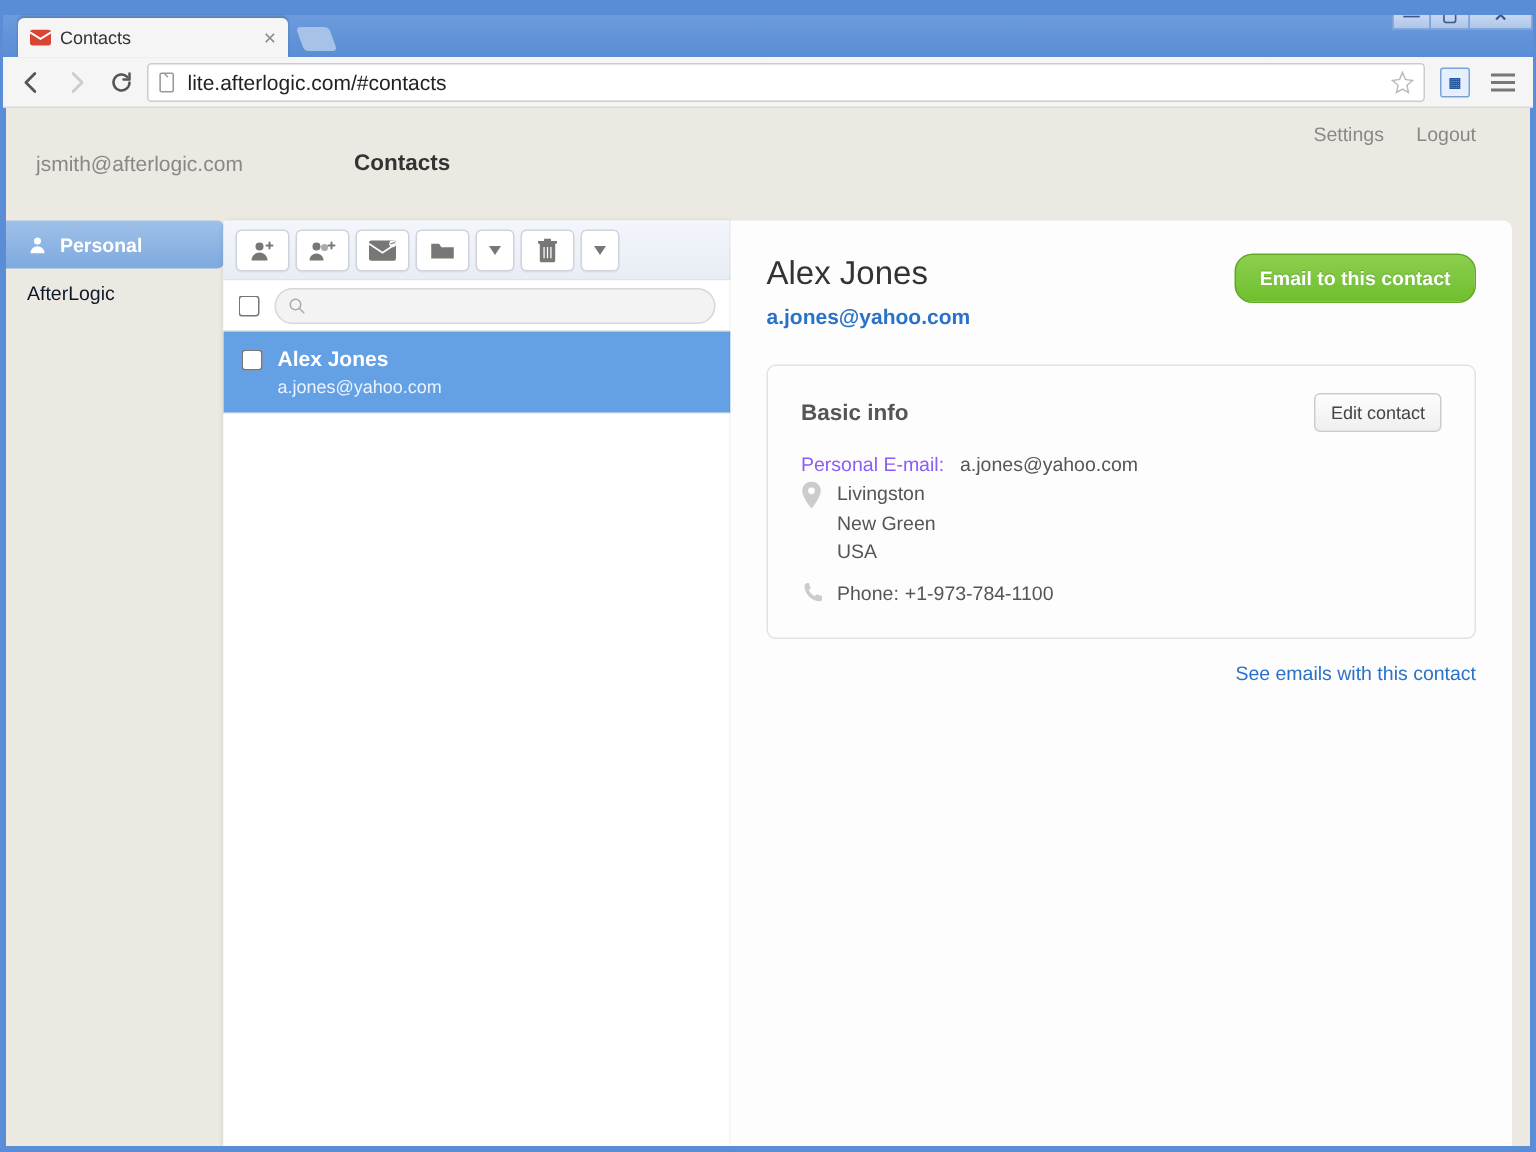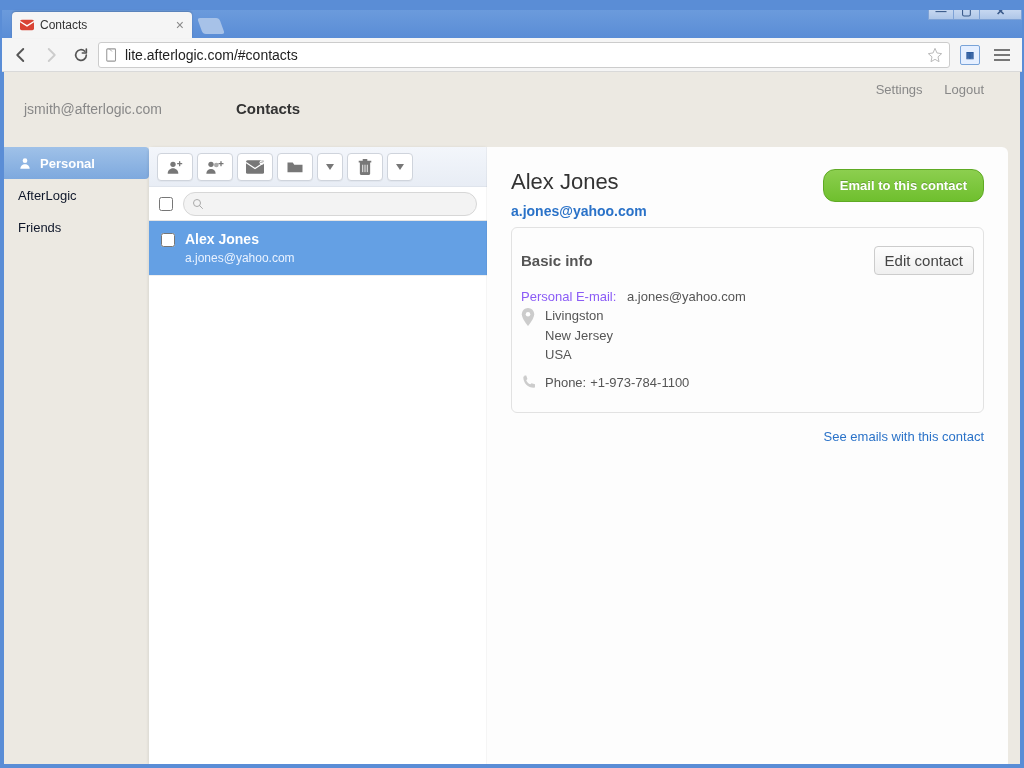--- a/index.html
+++ b/index.html
@@ -70,24 +70,24 @@
   .contact-row.selected .cemail{ color:#e9f2ff;}
   .contact-row.selected .chk{ accent-color:#fff;}
   
   
   .detail { flex:1; background:#fdfdfd; border-radius:0 6px 0 0; padding: 22px 24px 18px; position:relative; box-shadow: -1px 0 0 rgba(0,0,0,.04);}
   .detail-head{ display:flex; align-items:flex-start;}
   .cname-big{ font-size:22px; color:#333;}
   .cemail-big{ font-size:14px; color:#2a72c8; font-weight:600; margin-top:8px;}
   .green-btn{ margin-left:auto; background:linear-gradient(to bottom,#8ccf4f,#6fbf2e); color:#fff; font-size:13px; font-weight:700; border:1px solid #5faa24; border-radius:12px; padding: 8px 16px; cursor:pointer; text-shadow:0 -1px 0 rgba(0,0,0,.2);}
   
-  .card{ margin-top:8px; border:1px solid #e2e2e2; border-radius:6px; padding:18px 9px 20px;}
+  .card{ margin-top:24px; border:1px solid #e2e2e2; border-radius:6px; padding:18px 22px 20px;}
   .card-head{ display:flex; align-items:center;}
   .card-title{ font-size:15px; font-weight:700; color:#555;}
-  .edit-btn{ margin-left:auto; background:linear-gradient(to bottom,#fdfdfd,#efefef); border:1px solid #ccc; border-radius:4px; padding:5px 10px; font-size:15px; color:#444; cursor:pointer;text-align:right;}
+  .edit-btn{ margin-left:auto; background:linear-gradient(to bottom,#fdfdfd,#efefef); border:1px solid #ccc; border-radius:4px; padding:5px 10px; font-size:12px; color:#444; cursor:pointer;text-align:right;}
   .info-grid{ margin-top:14px; font-size:13px; color:#555;}
   .info-row{ display:flex; align-items:flex-start; gap:8px; margin-bottom:2px;}
   .info-label{ min-width:98px; color:#8b5cf6;}
   .loc-rows{ display:flex; gap:8px;}
   .loc-lines div{ line-height:1.5;}
   .see-emails{ text-align:right; margin-top:14px;}
   .see-emails a{ font-size:13px; color:#2a72c8; text-decoration:none; cursor:pointer;}
   
   input[type=checkbox]{ width:14px; height:14px; cursor:pointer;}
   svg{ display:block;}
@@ -168,23 +168,20 @@
         <div class="side-item active">
           <svg width="14" height="14" viewBox="0 0 24 24">
               <circle cx="12" cy="8" r="4" fill="#fff"></circle>
               <path d="M4 22c0-4.4 3.6-8 8-8s8 3.6 8 8" fill="#fff"></path>
             </svg>
           <span>Personal</span>
         </div>
         <div class="side-item">
           <span>AfterLogic</span>
         </div>
-        <div class="side-item">
-          <span>Friends</span>
-        </div>
       </div>
 
       <div class="list-col">
         <div class="toolbar">
           <div class="tbtn">
             <svg width="18" height="16" viewBox="0 0 24 24">
                 <circle cx="9" cy="8" r="4" fill="#777"></circle>
                 <path d="M1 22c0-4.4 3.6-8 8-8s8 3.6 8 8" fill="#777"></path>
                 <path d="M19 4v6M16 7h6" stroke="#777" stroke-width="2" stroke-linecap="round"></path>
               </svg>
@@ -268,21 +265,21 @@
             </div>
             <div class="loc-rows" style="margin-top:2px;">
               <span style="width:16px; margin-top:2px;">
                 <svg width="14" height="18" viewBox="0 0 24 32">
                     <path d="M12 0C6 0 1 5 1 11c0 8 11 21 11 21s11-13 11-21C23 5 18 0 12 0z" fill="#ccc"></path>
                     <circle cx="12" cy="11" r="4" fill="#fff"></circle>
                   </svg>
               </span>
               <div class="loc-lines">
                 <div>Livingston</div>
-                <div>New Jersey</div>
+                <div>New Green</div>
                 <div>USA</div>
               </div>
             </div>
             <div class="info-row" style="margin-top:10px; align-items:center;">
               <span style="width:16px;">
                 <svg width="14" height="14" viewBox="0 0 24 24">
                     <path d="M6 2c-1 0-2 1-2 2 0 10 8 18 18 18 1 0 2-1 2-2v-4l-6-2-2 2c-3-1-6-4-7-7l2-2-2-6H6z" fill="#ccc"></path>
                   </svg>
               </span>
               <span>Phone:</span>

